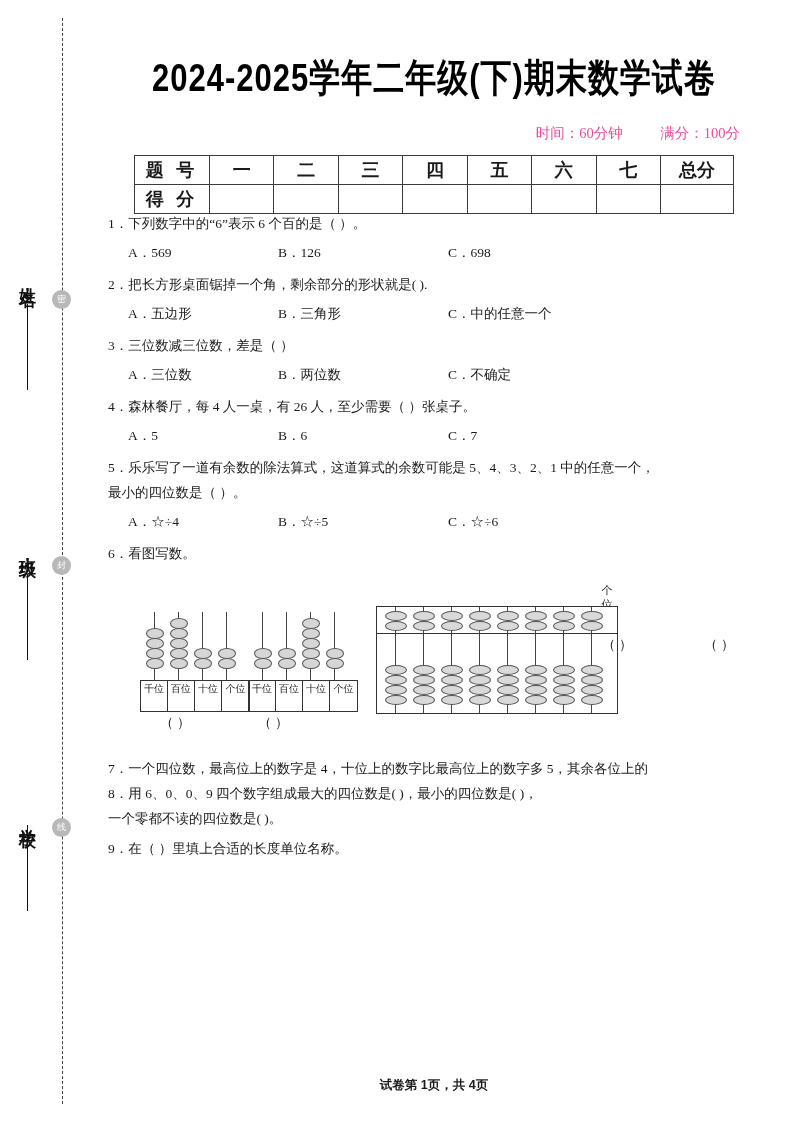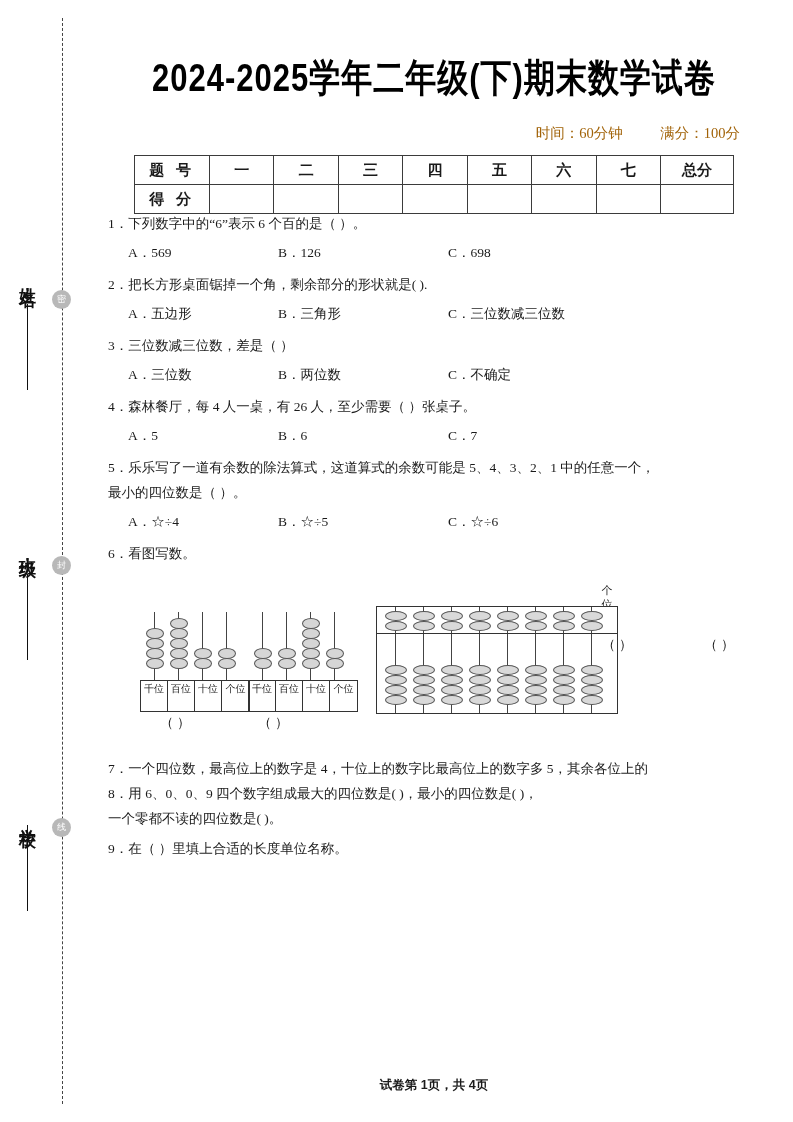--- a/index.html
+++ b/index.html
@@ -89,36 +89,36 @@
     color: #000;
     transform: scaleY(1.25);
     transform-origin: center top;
   }
 
   .meta-row {
     margin-top: 30px;
     text-align: right;
     padding-right: 44px;
     font-size: 14.5px;
-    color: #a16207;
+    color: #ec4899;
   }
   .meta-row span { margin-left: 34px; }
 
   
   .score-table {
     margin: 12px auto 0 auto;
     border-collapse: collapse;
     width: 600px;
     table-layout: fixed;
   }
   .score-table td {
     border: 1px solid #3b3b3b;
     height: 26px;
     text-align: center;
-    font-size: 15px;
+    font-size: 18px;
     font-weight: bold;
   }
   .score-table td.head-cell {
     width: 72px;
     letter-spacing: 4px;
   }
   .score-table td.total-cell { width: 70px; }
 
   
   .section-title {
@@ -280,21 +280,21 @@
   <div class="opts">
     <span class="opt-a">A．569</span>
     <span class="opt-b">B．126</span>
     <span>C．698</span>
   </div>
 
   <div class="q">2．把长方形桌面锯掉一个角，剩余部分的形状就是(    ).</div>
   <div class="opts">
     <span class="opt-a">A．五边形</span>
     <span class="opt-b">B．三角形</span>
-    <span>C．三位数减三位数</span>
+    <span>C．中的任意一个</span>
   </div>
 
   <div class="q">3．三位数减三位数，差是（      ）</div>
   <div class="opts">
     <span class="opt-a">A．三位数</span>
     <span class="opt-b">B．两位数</span>
     <span>C．不确定</span>
   </div>
 
   <div class="q">4．森林餐厅，每 4 人一桌，有 26 人，至少需要（    ）张桌子。</div>

